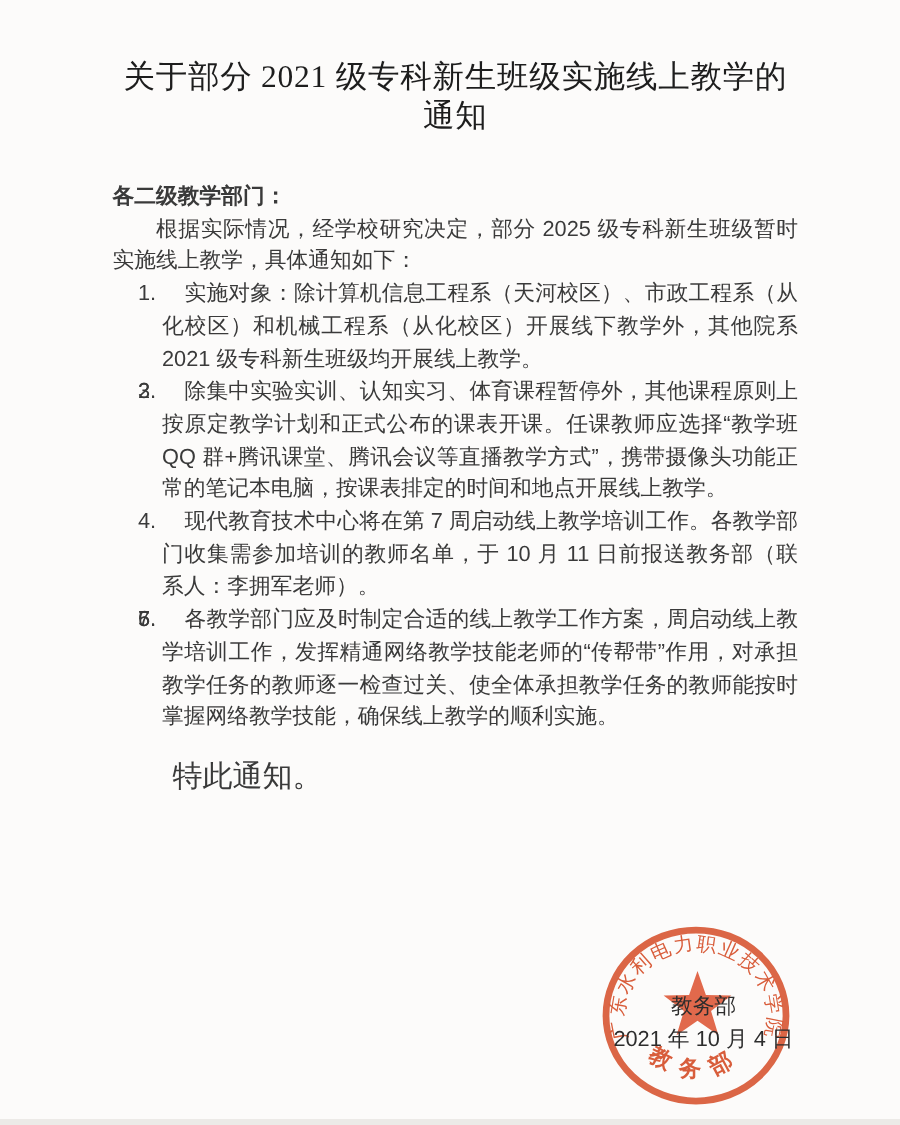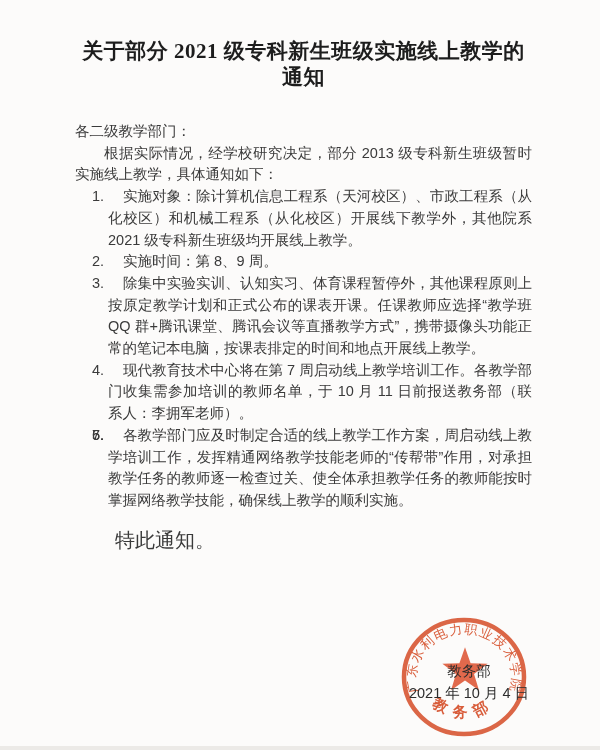--- a/index.html
+++ b/index.html
@@ -12,32 +12,33 @@
     overflow:hidden;
   }
   .doc {
     position:absolute; inset:0;
     padding:0 68px 0 75px;
     box-sizing:border-box;
     border-bottom:4px solid #eceae7;
   }
   .title {
     font-family:"Liberation Serif", serif;
-    font-weight:700;
+    font-weight:400;
     font-size:21px;
     color:#1d1d1d;
     text-align:center;
     margin-top:38px;
     letter-spacing:0.5px;
     line-height:26px;
   }
   .salutation {
     margin-top:31px;
     font-size:14.5px;
     line-height:21.7px;
+    font-weight:bold;
   }
   .intro {
     font-size:14.5px;
     line-height:21.7px;
     text-indent:2em;
     text-align:justify;
   }
   .item {
     position:relative;
     padding-left:33px;
@@ -77,27 +78,27 @@
 </style>
 </head>
 <body>
 
 <div class="doc">
 
   <div class="title">关于部分 2021 级专科新生班级实施线上教学的通知</div>
 
   <div class="salutation">各二级教学部门：</div>
 
-  <div class="intro">根据实际情况，经学校研究决定，部分 2013 级专科新生班级暂时实施线上教学，具体通知如下：</div>
+  <div class="intro">根据实际情况，经学校研究决定，部分 2025 级专科新生班级暂时实施线上教学，具体通知如下：</div>
 
   <div class="item">
     <span class="num">1.</span><span>实施对象：除计算机信息工程系（天河校区）、市政工程系（从化校区）和机械工程系（从化校区）开展线下教学外，其他院系 2021 级专科新生班级均开展线上教学。</span>
   </div>
   <div class="item">
-    <span class="num">2.</span><span>实施时间：第 8、9 周。</span>
+    <span class="num">2.</span>
   </div>
   <div class="item">
     <span class="num">3.</span><span>除集中实验实训、认知实习、体育课程暂停外，其他课程原则上按原定教学计划和正式公布的课表开课。任课教师应选择“教学班 QQ 群+腾讯课堂、腾讯会议等直播教学方式”，携带摄像头功能正常的笔记本电脑，按课表排定的时间和地点开展线上教学。</span>
   </div>
   <div class="item">
     <span class="num">4.</span><span>现代教育技术中心将在第 7 周启动线上教学培训工作。各教学部门收集需参加培训的教师名单，于 10 月 11 日前报送教务部（联系人：李拥军老师）。</span>
   </div>
   <div class="item">
     <span class="num">5.</span>
   </div>

